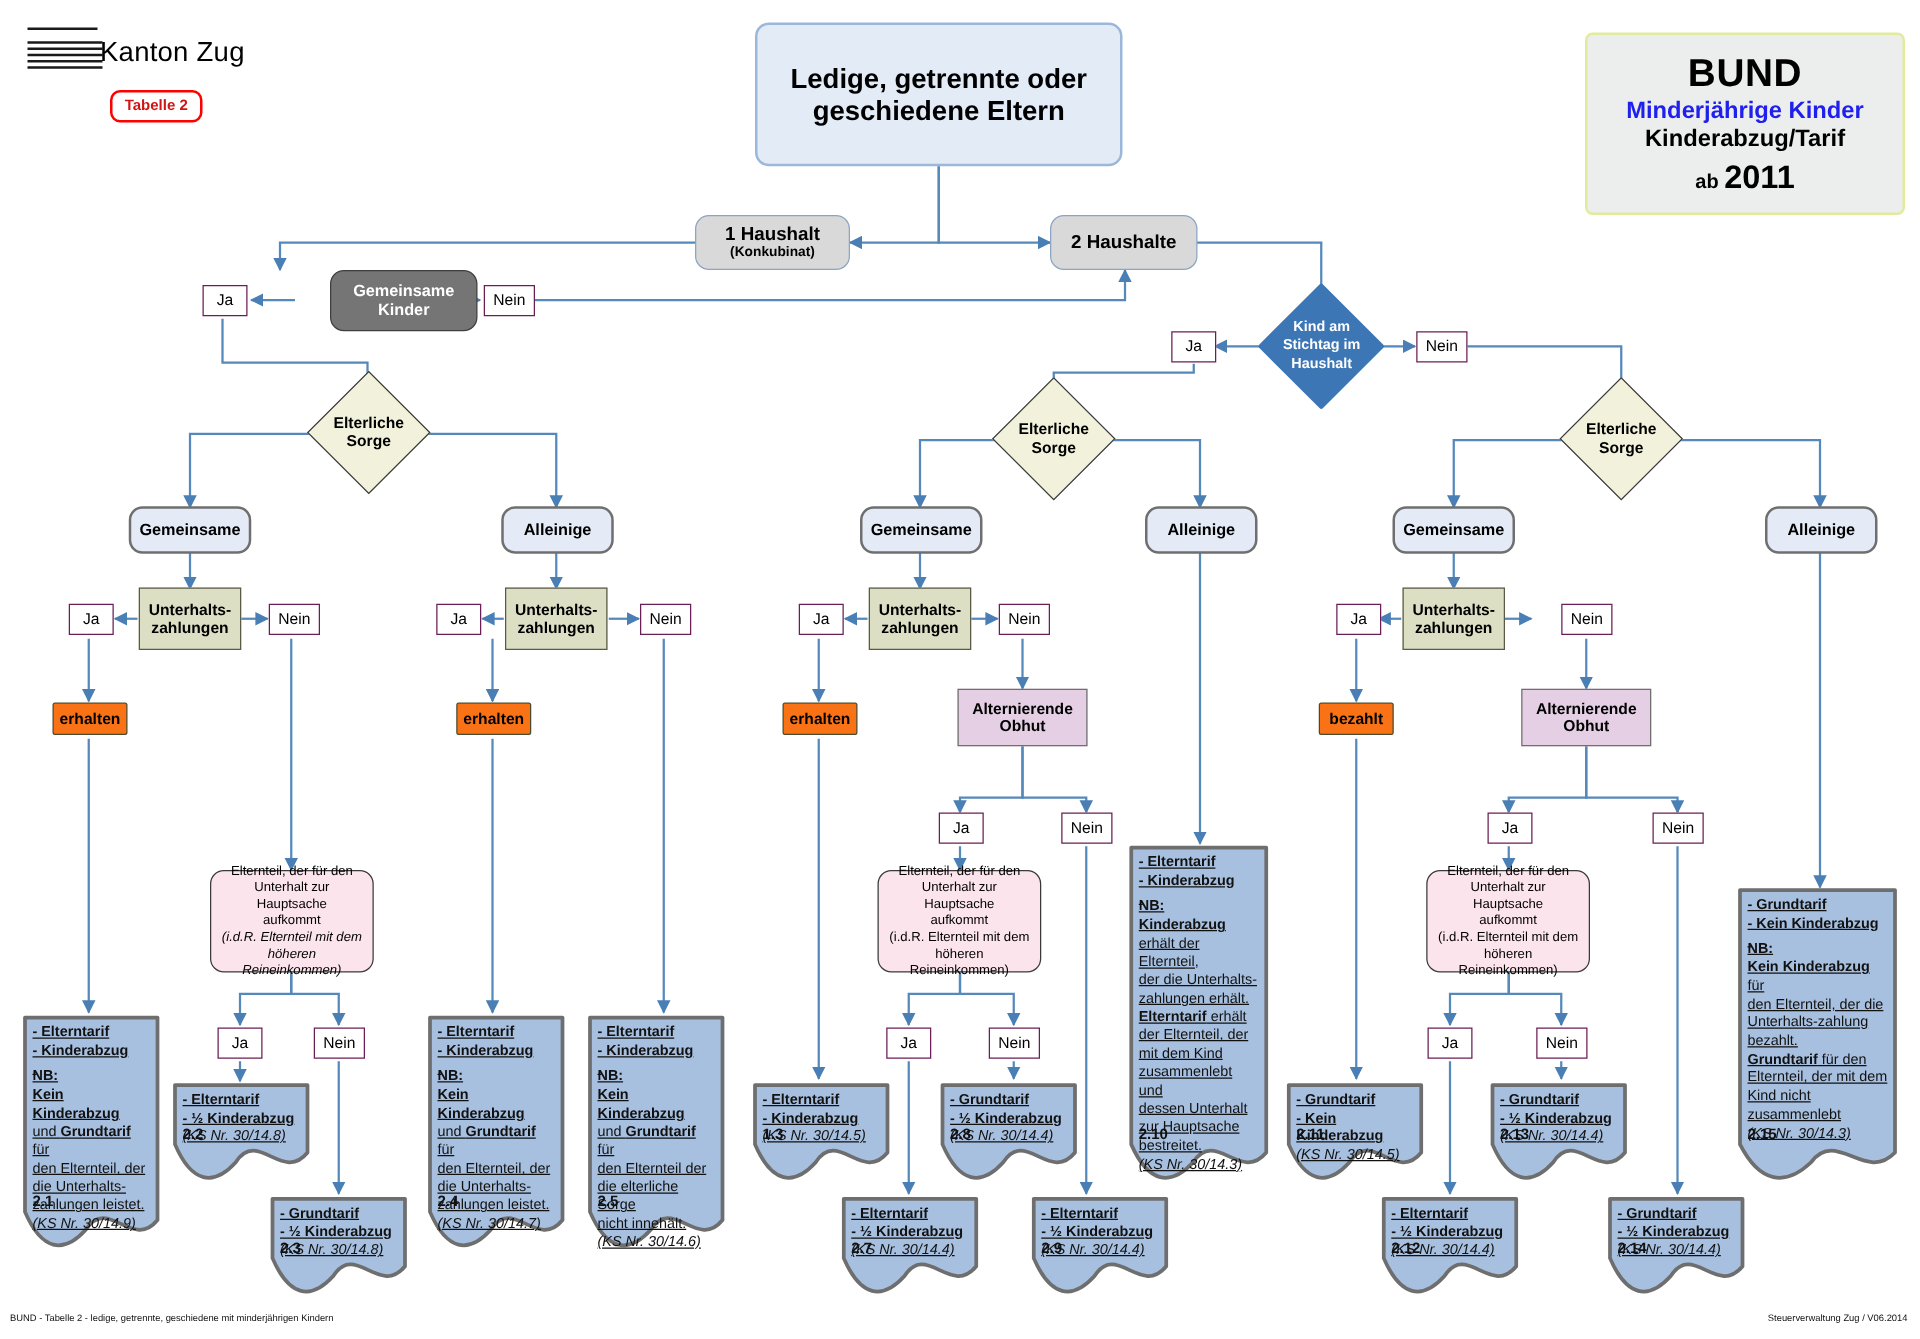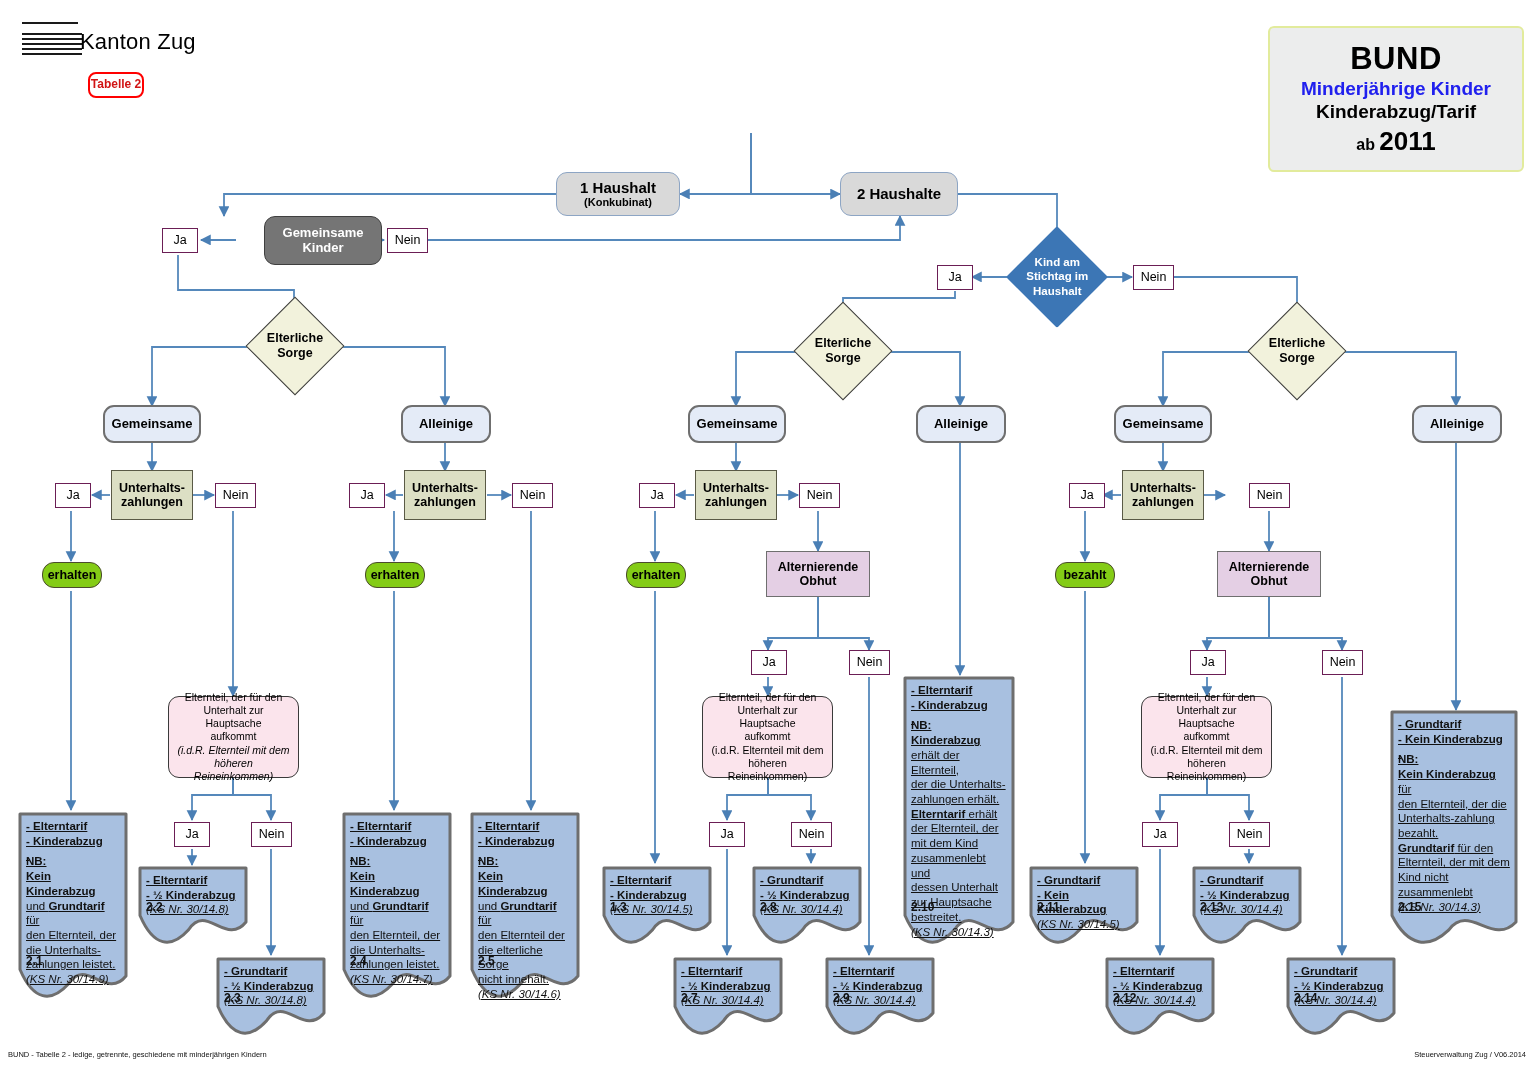--- a/index.html
+++ b/index.html
@@ -11,21 +11,21 @@
   .node{position:absolute;box-sizing:border-box;display:flex;align-items:center;
         justify-content:center;text-align:center;line-height:1.15;}
 
   
   .logo{position:absolute;left:22px;top:22px;width:60px;height:38px;}
   .logo i{display:block;background:#1a1a1a;height:2px;margin-bottom:3px;}
   .logo i:nth-child(1){width:56px;margin-bottom:9px;}
   .logo i:nth-child(n+2){width:60px;margin-bottom:3px;}
   .kanton{position:absolute;left:80px;top:29px;font-size:22px;font-weight:400;
           letter-spacing:.2px;font-family:"Liberation Sans",sans-serif;}
-  .tabelle{position:absolute;left:88px;top:72px;width:56px;height:26px;
+  .tabelle{position:absolute;left:88px;top:72px;width:74px;height:26px;
            border:2px solid #ff0000;border-radius:8px;color:#d11414;
            font-size:12px;font-weight:bold;}
 
   
   .bund{position:absolute;left:1268px;top:26px;width:252px;height:142px;
         background:#eceded;border:2px solid #e2eb9c;border-radius:6px;
         display:flex;flex-direction:column;align-items:center;justify-content:center;}
   .bund .l1{font-size:31px;font-weight:bold;letter-spacing:.5px;}
   .bund .l2{font-size:19px;font-weight:bold;color:#2020ee;margin-top:1px;}
   .bund .l3{font-size:19px;font-weight:bold;margin-top:1px;}
@@ -45,21 +45,21 @@
   .diamond-blue span{transform:rotate(-45deg);display:block;width:120px;line-height:1.25;}
   .diamond-cream{background:#f2f2dc;border:1.1px solid #3a3a3a;
                  transform:rotate(45deg);}
   .diamond-cream span{transform:rotate(-45deg);display:block;width:100px;
                       font-size:12.5px;font-weight:bold;line-height:1.2;}
   .sorge-round{background:#e4ebf7;border:2.5px solid #6f6f6f;border-radius:11px;
                font-size:13px;font-weight:bold;}
   .unterhalt{background:#dcdfc4;border:1.6px solid #5a5a46;font-size:12.5px;
              font-weight:bold;flex-direction:column;}
   .yn{background:#ffffff;border:1.4px solid #6b1e55;font-size:12.5px;}
-  .pill{background:#84cc16;border:1.2px solid #4b4b2e;border-radius:12px;
+  .pill{background:#f97316;border:1.2px solid #4b4b2e;border-radius:2px;
         font-size:12.5px;font-weight:bold;}
   .obhut{background:#e4cfe4;border:1.6px solid #6f6f6f;font-size:12.5px;
          font-weight:bold;flex-direction:column;}
   .pinkbox{background:#fbe4ec;border:1.2px solid #3a3a3a;border-radius:11px;
            font-size:10.5px;flex-direction:column;padding:4px 6px;line-height:1.25;}
 
   
   .result{position:absolute;box-sizing:border-box;font-size:11.5px;
           line-height:1.28;color:#111;}
   .result .body{position:absolute;left:0;top:0;right:0;bottom:0;
@@ -176,20 +176,21 @@
   <div class="kanton">Kanton Zug</div>
   <div class="node tabelle">Tabelle 2</div>
 
   <div class="bund">
     <div class="l1">BUND</div>
     <div class="l2">Minderjährige Kinder</div>
     <div class="l3">Kinderabzug/Tarif</div>
     <div class="l4"><span>ab</span> <b>2011</b></div>
   </div>
 
+  <div class="node root" style="left:604px;top:18px;width:294px;height:115px;padding:0 14px;">Ledige, getrennte oder geschiedene Eltern</div>
 
   <div class="node grey-round" style="left:556px;top:172px;width:124px;height:44px;">
     <div>1 Haushalt</div>
     <div class="sub">(Konkubinat)</div>
   </div>
 
   <div class="node grey-round" style="left:840px;top:172px;width:118px;height:44px;">2 Haushalte</div>
 
   <div class="node darkgrey" style="left:236px;top:216px;width:118px;height:49px;">Gemeinsame Kinder</div>
 

